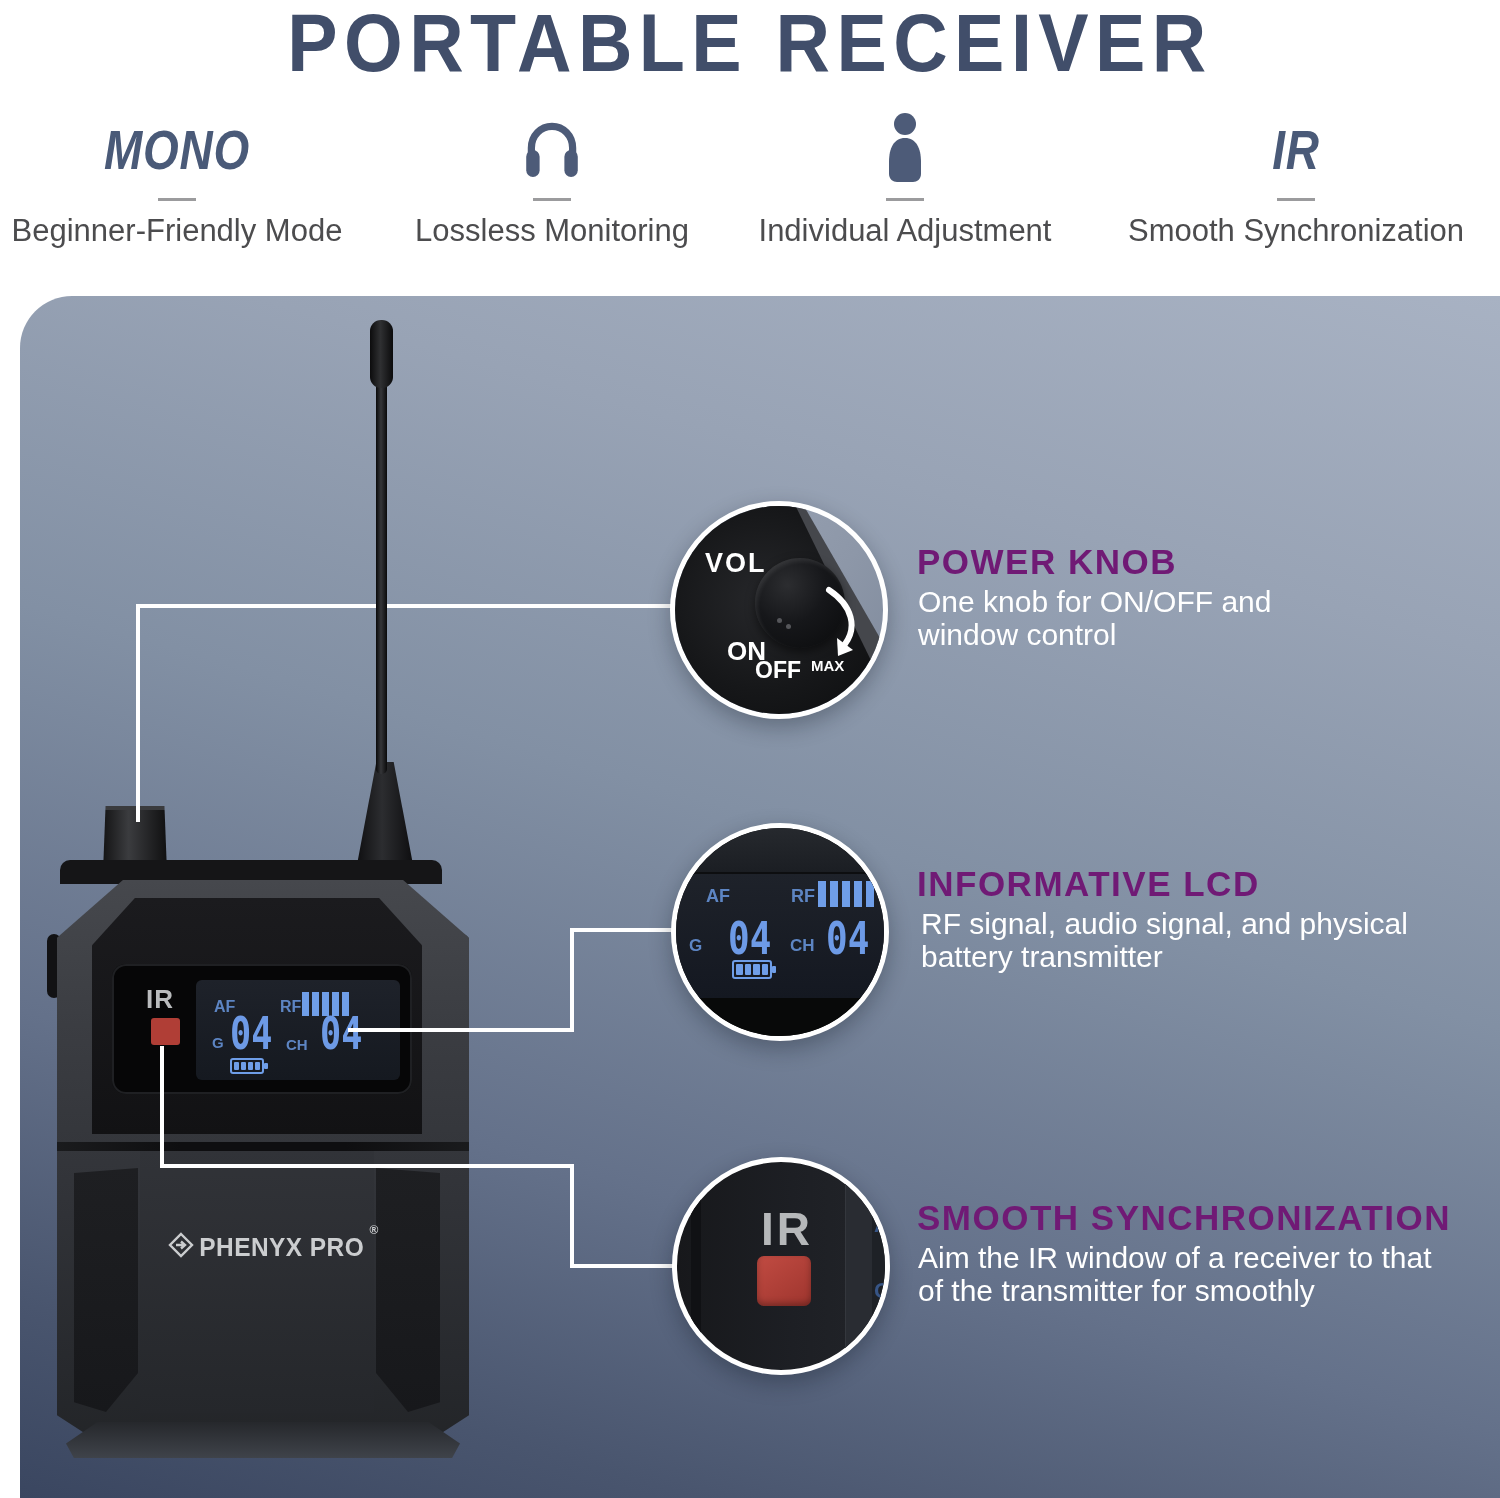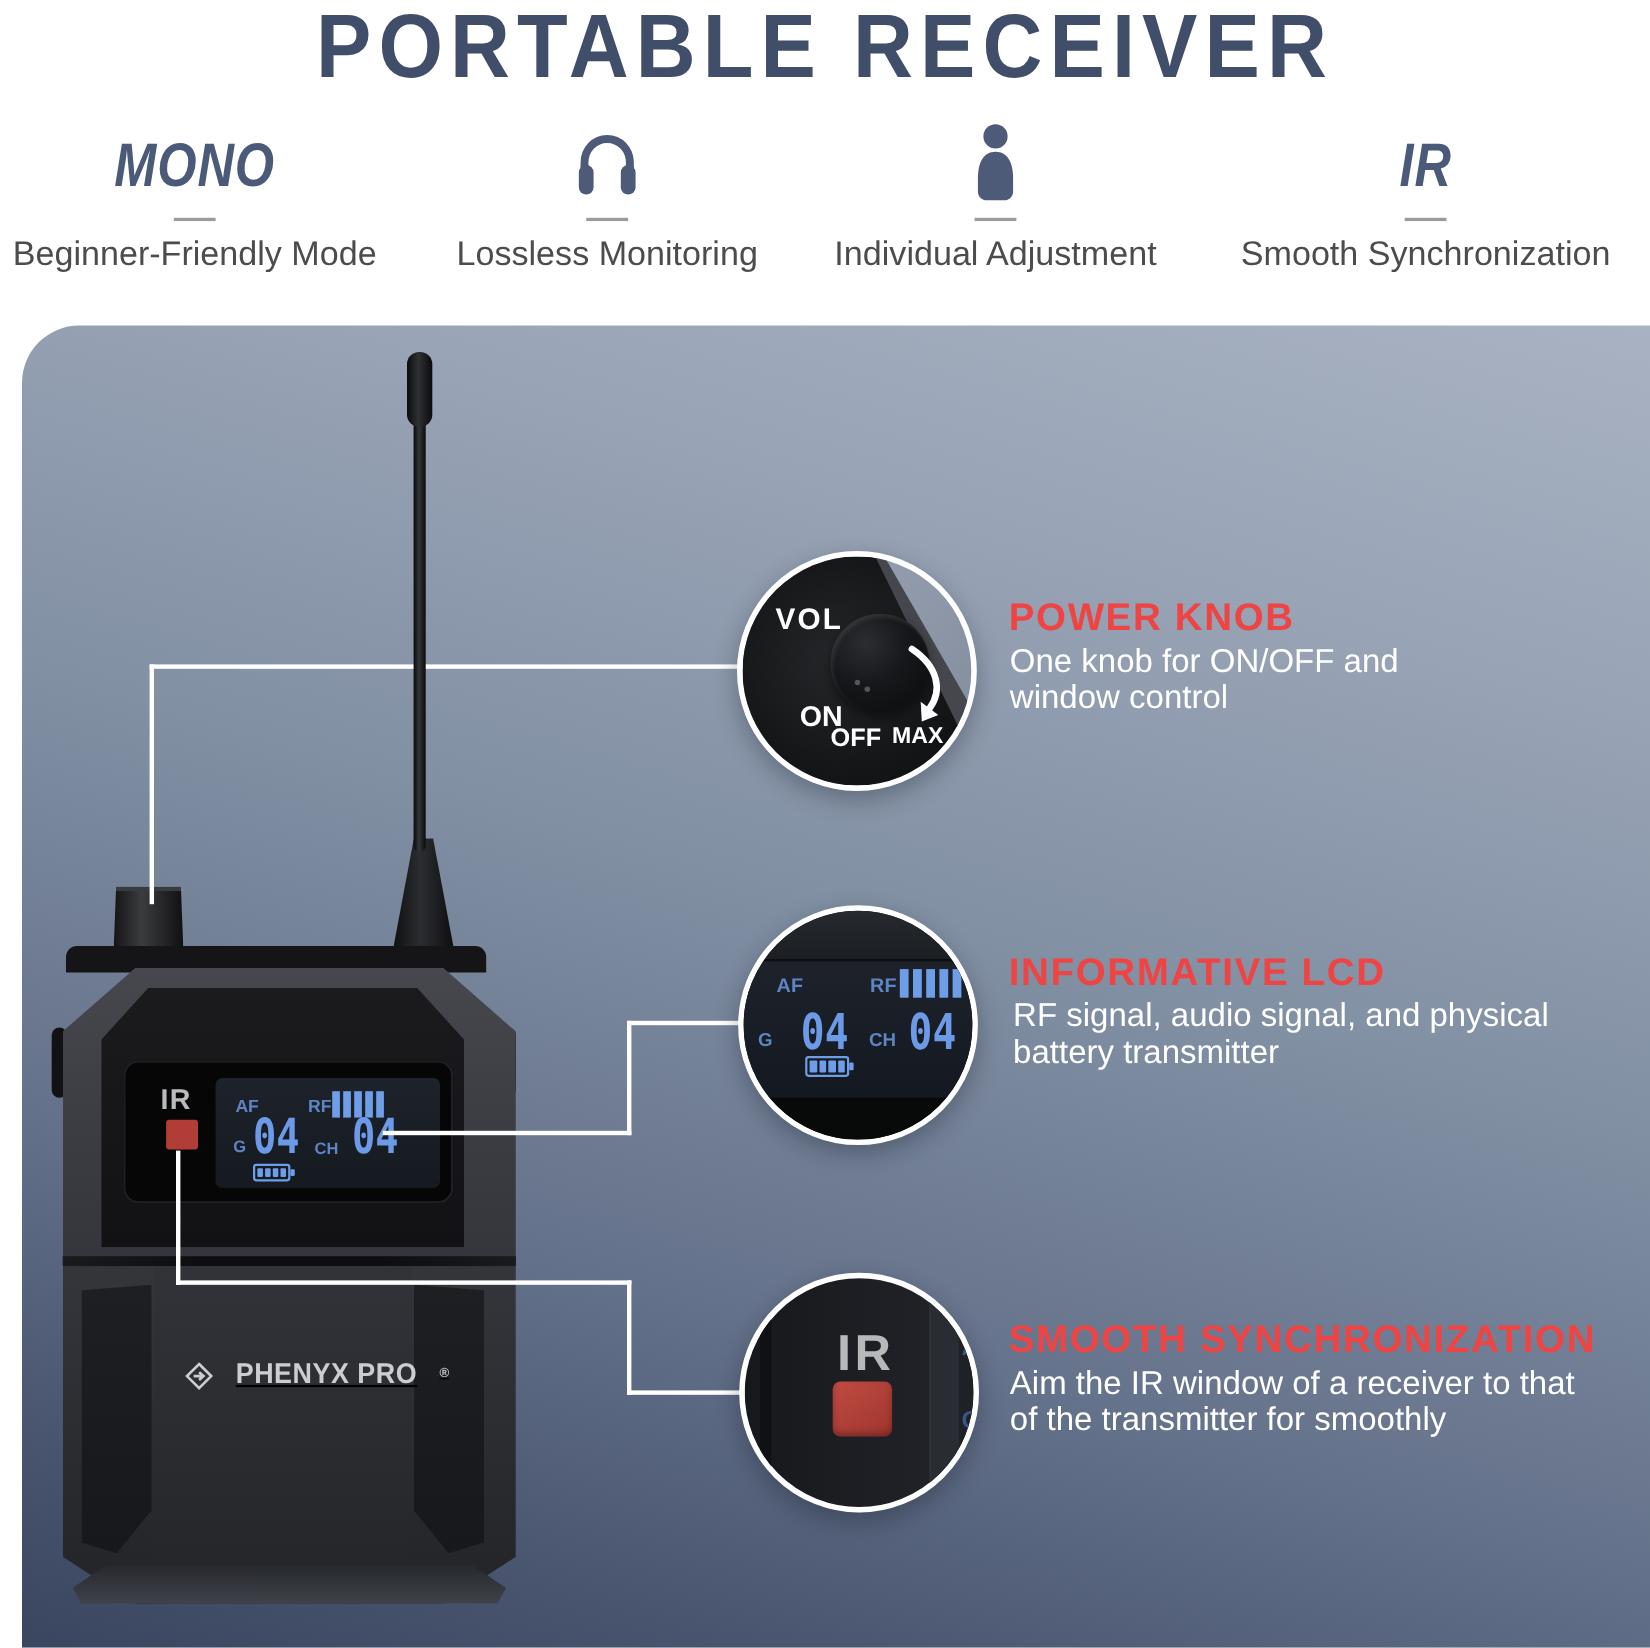--- a/index.html
+++ b/index.html
@@ -41,57 +41,57 @@
   .battery i{display:block;flex:1;background:#6f9ee8;border-radius:1px;}
   .battery:after{content:"";position:absolute;right:-6px;top:28%;width:4px;height:44%;background:#6f9ee8;border-radius:1px;}
   .batt-sm{left:34px;top:78px;width:26px;height:8px;}
   .batt-lg{left:56px;top:132px;width:32px;height:11px;}
   .seam{position:absolute;left:57px;top:1142px;width:412px;height:9px;background:linear-gradient(90deg,#1a1b1d,#0e0e10 30%,#0e0e10 70%,#1a1b1d);}
   .lower-panel{position:absolute;left:140px;top:1151px;width:234px;height:262px;background:linear-gradient(180deg,#313338,#25272b);}
   .grip{position:absolute;top:1168px;width:64px;height:244px;background:linear-gradient(180deg,#1e1f22,#17181b);}
   .grip.gl{left:74px;clip-path:polygon(0 2%,100% 0,100% 84%,50% 100%,0 96%);}
   .grip.gr{left:376px;clip-path:polygon(0 0,100% 2%,100% 96%,50% 100%,0 84%);}
   .bottom-strip{position:absolute;left:66px;top:1422px;width:394px;height:36px;clip-path:polygon(8% 0,92% 0,100% 60%,98% 100%,2% 100%,0 60%);background:linear-gradient(180deg,#26282c,#3f434a);}
-  .logo{position:absolute;left:168px;top:1232px;height:32px;display:flex;align-items:flex-end;gap:15px;text-decoration:underline;}
+  .logo{position:absolute;left:168px;top:1232px;height:32px;display:flex;align-items:flex-start;gap:0;}
   .logo-text{font-size:26px;font-weight:bold;color:#cbcdcf;letter-spacing:.5px;transform:scaleX(.94);white-space:nowrap;}
   .logo-reg{font-size:12px;color:#cbcdcf;position:relative;top:-9px;font-weight:bold;}
   
   .line{position:absolute;background:#ffffff;}
   
   .circle{position:absolute;width:208px;height:208px;border:5px solid #fff;border-radius:50%;overflow:hidden;box-shadow:0 8px 22px rgba(10,15,25,.3);}
   .c1{left:670px;top:501px;background:linear-gradient(125deg,#9ba5b6 0%,#8d97a8 60%,#7f8a9c 100%);}
   .c1-facet{position:absolute;inset:0;clip-path:polygon(44% 0,62% 0,100% 66%,100% 84%);background:#45474c;}
   .c1-black{position:absolute;inset:0;clip-path:polygon(0 0,58% 0,100% 86%,100% 100%,0 100%);background:radial-gradient(circle at 42% 45%,#26272a 0%,#161719 55%,#0c0d0e 100%);}
   .c1 .vol{position:absolute;left:30px;top:42px;font-size:27px;font-weight:bold;color:#fff;letter-spacing:2px;}
   .knob-big{position:absolute;left:80px;top:52px;width:90px;height:90px;border-radius:50%;background:radial-gradient(circle at 36% 30%,#2c2d30 0%,#16171a 45%,#0a0b0c 100%);box-shadow:0 4px 10px rgba(0,0,0,.5), inset 2px 3px 4px rgba(255,255,255,.10);}
   .knob-dot{position:absolute;width:5px;height:5px;border-radius:50%;background:#55565a;}
   .c1 .on{position:absolute;left:52px;top:130px;font-size:26px;font-weight:bold;color:#fff;}
   .c1 .off{position:absolute;left:80px;top:151px;font-size:23px;font-weight:bold;color:#fff;}
-  .c1 .max{position:absolute;left:136px;top:151px;font-size:21px;font-weight:bold;color:#fff;}
+  .c1 .max{position:absolute;left:136px;top:151px;font-size:15px;font-weight:bold;color:#fff;}
   .c1 svg.arrow{position:absolute;left:150px;top:80px;}
   .c2{left:671px;top:823px;background:#0a0b0c;}
   .c2-band-top{position:absolute;left:0;right:0;top:0;height:44px;background:linear-gradient(180deg,#26292e,#1b1e23);border-bottom:2px solid #0d0e10;}
   .c2-screen{position:absolute;left:0;right:0;top:46px;height:124px;background:linear-gradient(180deg,#1e222a,#141821);}
   .c2-band-bot{position:absolute;left:0;right:0;top:170px;bottom:0;background:#080909;}
   .c2 .af{left:30px;top:58px;font-size:18px;}
   .c2 .rf{left:115px;top:58px;font-size:18px;}
   .c2 .bars{left:142px;top:53px;}
   .c2 .g{left:13px;top:108px;font-size:17px;}
   .c2 .d1{left:52px;top:88px;font-size:45px;}
   .c2 .ch{left:114px;top:108px;font-size:17px;}
   .c2 .d2{left:150px;top:88px;font-size:45px;}
   .c3{left:672px;top:1157px;background:linear-gradient(90deg,#17181b 0%,#1d1f24 55%,#222429 100%);}
   .c3-lstrip{position:absolute;left:14px;top:0;bottom:0;width:10px;background:#101114;}
   .c3-rstrip{position:absolute;left:168px;top:0;bottom:0;width:26px;background:#292c32;border-left:1px solid #34373d;}
   .c3-rfar{position:absolute;left:195px;right:0;top:0;bottom:0;background:#1e2126;}
   .c3-glyph{position:absolute;color:#375586;font-weight:bold;}
   .c3 .ir-big{position:absolute;left:84px;top:40px;font-size:46px;font-weight:bold;color:#b6b8ba;letter-spacing:3px;}
   .c3 .red-big{position:absolute;left:80px;top:94px;width:54px;height:50px;border-radius:7px;background:linear-gradient(145deg,#c14b42,#9e352e);box-shadow:inset 0 -3px 6px rgba(0,0,0,.3);}
   
-  .c-head{position:absolute;color:#ef4444;font-weight:bold;font-size:35px;letter-spacing:1.5px;white-space:nowrap;}
+  .c-head{position:absolute;color:#701a75;font-weight:bold;font-size:35px;letter-spacing:1.5px;white-space:nowrap;}
   .c-body{position:absolute;color:#fff;font-size:30px;line-height:33px;white-space:nowrap;}
 </style>
 </head>
 <body>
 
 <div class="title">PORTABLE RECEIVER</div>
 
 <div class="feature" style="left:-3px;">
   <div class="f-symbol">MONO</div>
   <div class="f-divider"></div>

